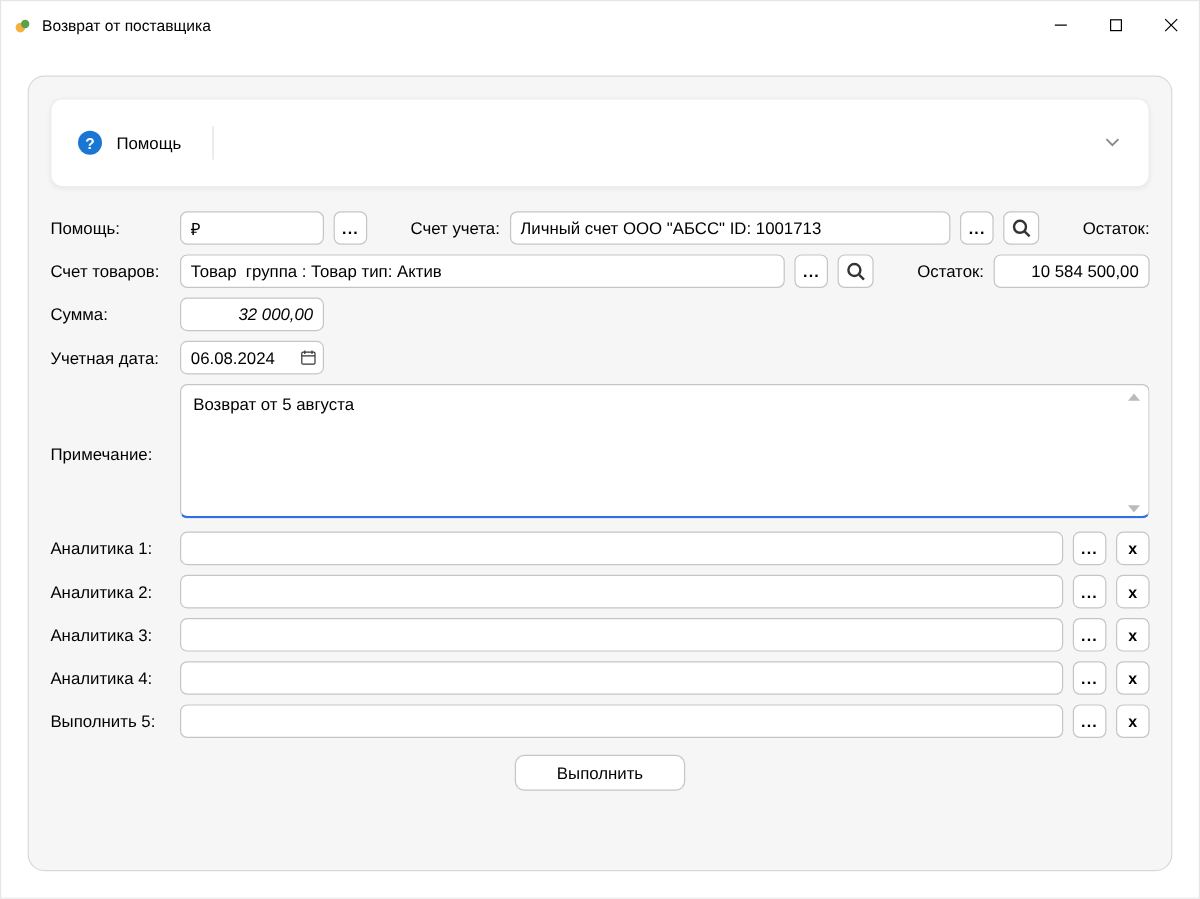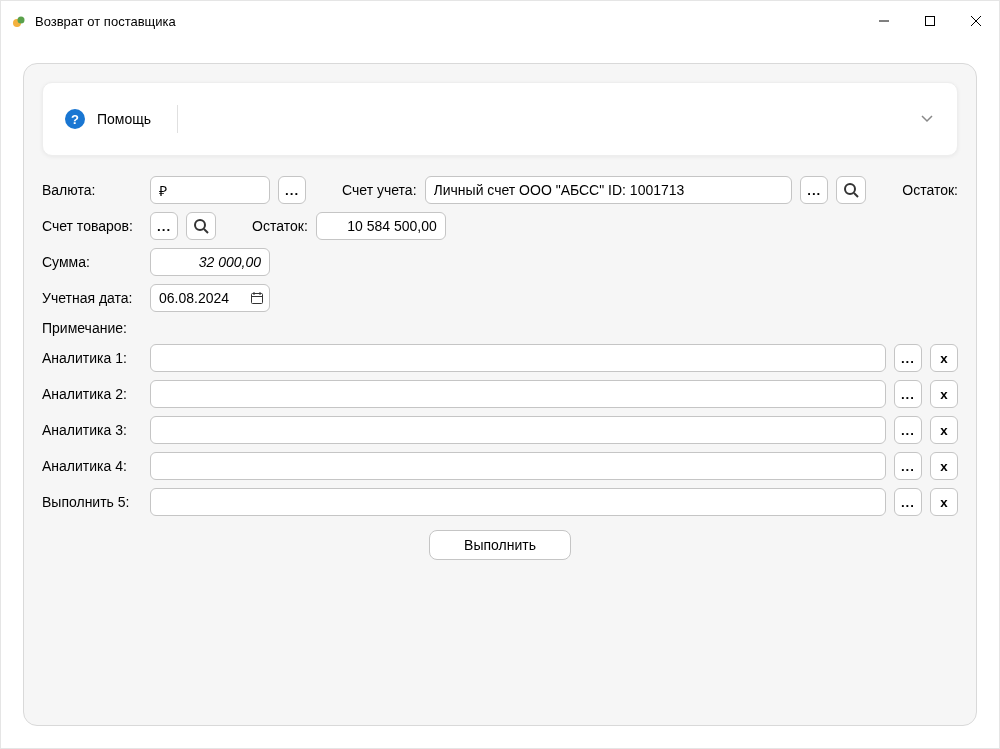--- a/index.html
+++ b/index.html
@@ -94,41 +94,42 @@
         <span class="chevron">
           <svg width="16" height="16" viewBox="0 0 16 16">
               <polyline points="3,6 8,11 13,6" fill="none" stroke-width="1.5"></polyline>
             </svg>
         </span>
       </div>
 
       <div class="form">
 
         <div class="row">
-          <span class="lbl w1">Валюта:</span>
+          <span class="lbl w1">Помощь:</span>
           <input class="text" style="width: 120px;" value="₽">
           <button class="small-btn">
               <span class="ellipsis">...</span>
             </button>
           <span class="lbl short">Счет учета:</span>
           <input class="text" style="flex: 1 1 0%;" value="Личный счет ООО &quot;АБСС&quot; ID: 1001713">
           <button class="small-btn">
               <span class="ellipsis">...</span>
             </button>
           <button class="small-btn search-btn">
             <svg width="16" height="16" viewBox="0 0 16 16">
                 <circle cx="7" cy="7" r="5"></circle>
                 <line x1="11" y1="11" x2="15" y2="15"></line>
               </svg>
           </button>
           <span class="lbl short">Остаток:</span>
         </div>
 
         <div class="row">
           <span class="lbl w1">Счет товаров:</span>
+          <input class="text" style="flex: 1 1 0%;" value="Товар  группа : Товар тип: Актив">
           <button class="small-btn">
               <span class="ellipsis">...</span>
             </button>
           <button class="small-btn search-btn">
             <svg width="16" height="16" viewBox="0 0 16 16">
                 <circle cx="7" cy="7" r="5"></circle>
                 <line x1="11" y1="11" x2="15" y2="15"></line>
               </svg>
           </button>
           <span class="lbl short">Остаток:</span>
@@ -150,20 +151,25 @@
                   <line x1="1.5" y1="5.5" x2="12.5" y2="5.5" stroke="#333"></line>
                   <line x1="4" y1="1" x2="4" y2="4" stroke="#333"></line>
                   <line x1="10" y1="1" x2="10" y2="4" stroke="#333"></line>
                 </svg>
             </span>
           </span>
         </div>
 
         <div class="row" style="align-items:center;">
           <span class="lbl w1">Примечание:</span>
+          <div class="note-wrap">
+            <textarea class="note" style="">Возврат от 5 августа</textarea>
+            <span class="note-arrow up"></span>
+            <span class="note-arrow down"></span>
+          </div>
         </div>
 
         <div class="row">
           <span class="lbl w1">Аналитика 1:</span>
           <input class="text flex1" style="">
           <button class="small-btn">
               <span class="ellipsis">...</span>
             </button>
           <button class="small-btn x-btn">
               <span>х</span>

